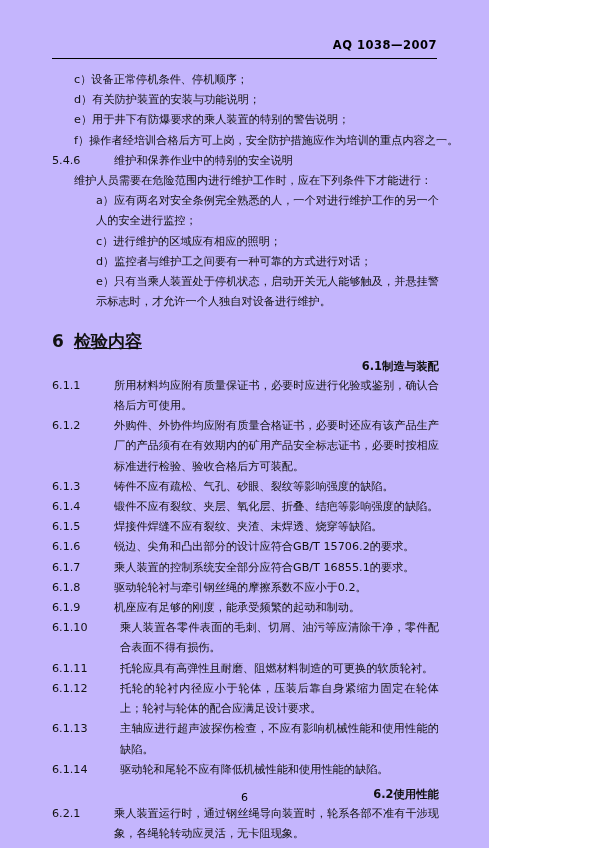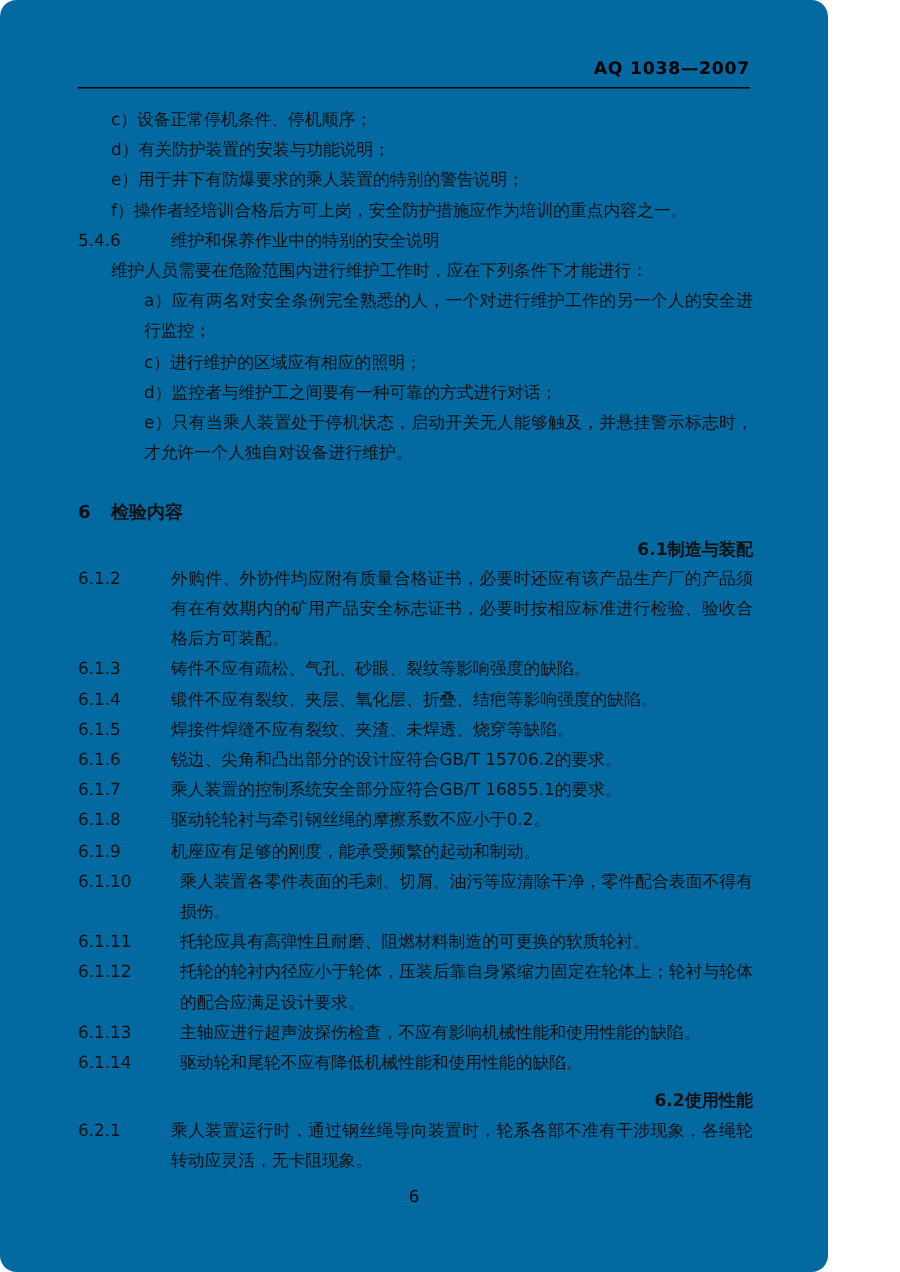--- a/index.html
+++ b/index.html
@@ -2,28 +2,27 @@
 <html><head>
 <meta charset="utf-8">
 <style>
   html, body {
     margin: 0;
     padding: 0;
     background: #ffffff;
   }
   .page {
     position: relative;
-    width: 552px;
+    width: 489px;
     height: 848px;
-    background: #0369a1;
+    background: #c4b5fd;
     font-family: "DejaVu Sans", "Liberation Sans", sans-serif;
     color: #111111;
     box-sizing: border-box;
     overflow: hidden;
-    border-radius: 11px;
   }
   .header {
     position: absolute;
     top: 38px;
     right: 52px;
     font-size: 11.5px;
     font-weight: bold;
     letter-spacing: 0.5px;
     color: #000;
   }
@@ -62,25 +61,26 @@
     flex: 0 0 auto;
     min-width: 46px;
     white-space: nowrap;
   }
   .hang-num .num.wide { min-width: 52px; }
   .hang-num .txt {
     flex: 1 1 auto;
     text-align: justify;
   }
   .sec {
-    font-size: 12px;
+    font-size: 17px;
     line-height: 20.2px;
     font-weight: bold;
     margin-top: 9px;
     margin-bottom: 2px;
+    text-decoration: underline;
   }
   .sec .snum { display: inline-block; min-width: 22px; }
   .sub {
     font-size: 11.4px;
     line-height: 20.2px;
     font-weight: bold;
     margin-top: 4px;
     text-align: right;
   }
   .sub .snum { display: inline-block; min-width: 46px; }
@@ -126,20 +126,24 @@
 
     <div class="sec">
       <span class="snum">6</span><span>检验内容</span>
     </div>
 
     <div class="sub">
       <span class="snum">6.1</span><span>制造与装配</span>
     </div>
 
     <div class="hang-num">
+      <span class="num">6.1.1</span>
+      <span class="txt">所用材料均应附有质量保证书，必要时应进行化验或鉴别，确认合格后方可使用。</span>
+    </div>
+    <div class="hang-num">
       <span class="num">6.1.2</span>
       <span class="txt">外购件、外协件均应附有质量合格证书，必要时还应有该产品生产厂的产品须有在有效期内的矿用产品安全标志证书，必要时按相应标准进行检验、验收合格后方可装配。</span>
     </div>
     <div class="hang-num">
       <span class="num">6.1.3</span>
       <span class="txt">铸件不应有疏松、气孔、砂眼、裂纹等影响强度的缺陷。</span>
     </div>
     <div class="hang-num">
       <span class="num">6.1.4</span>
       <span class="txt">锻件不应有裂纹、夹层、氧化层、折叠、结疤等影响强度的缺陷。</span>

